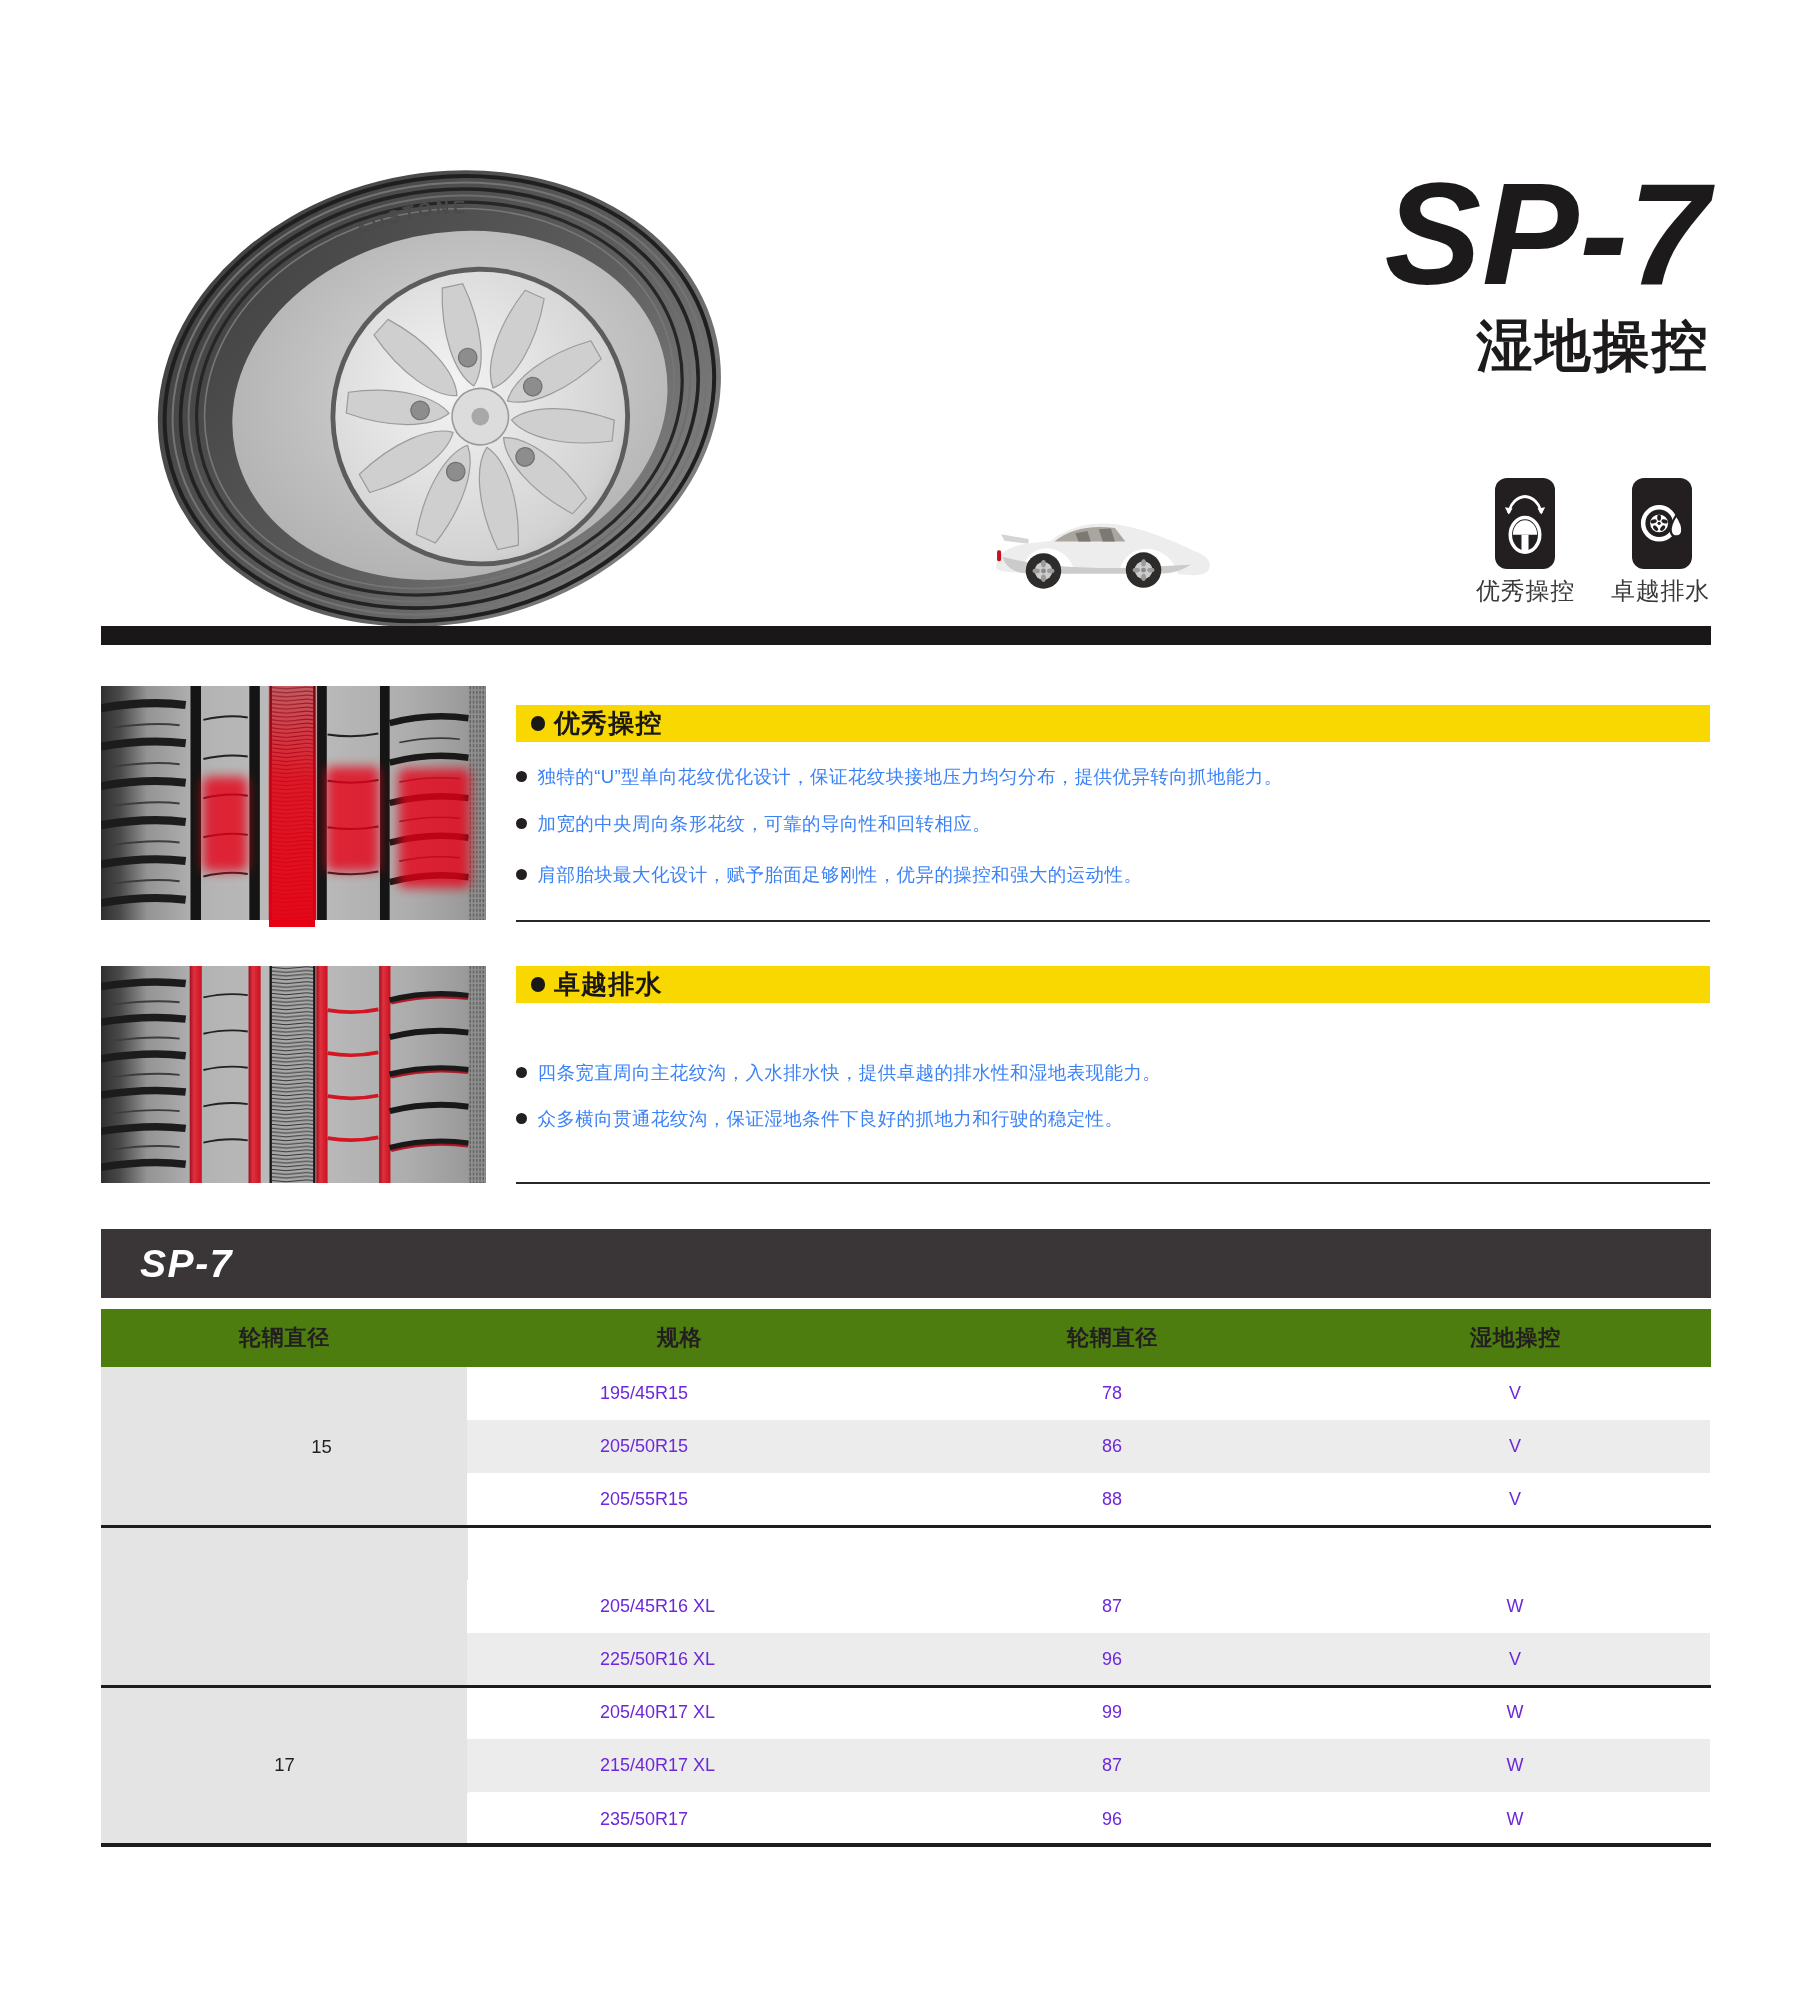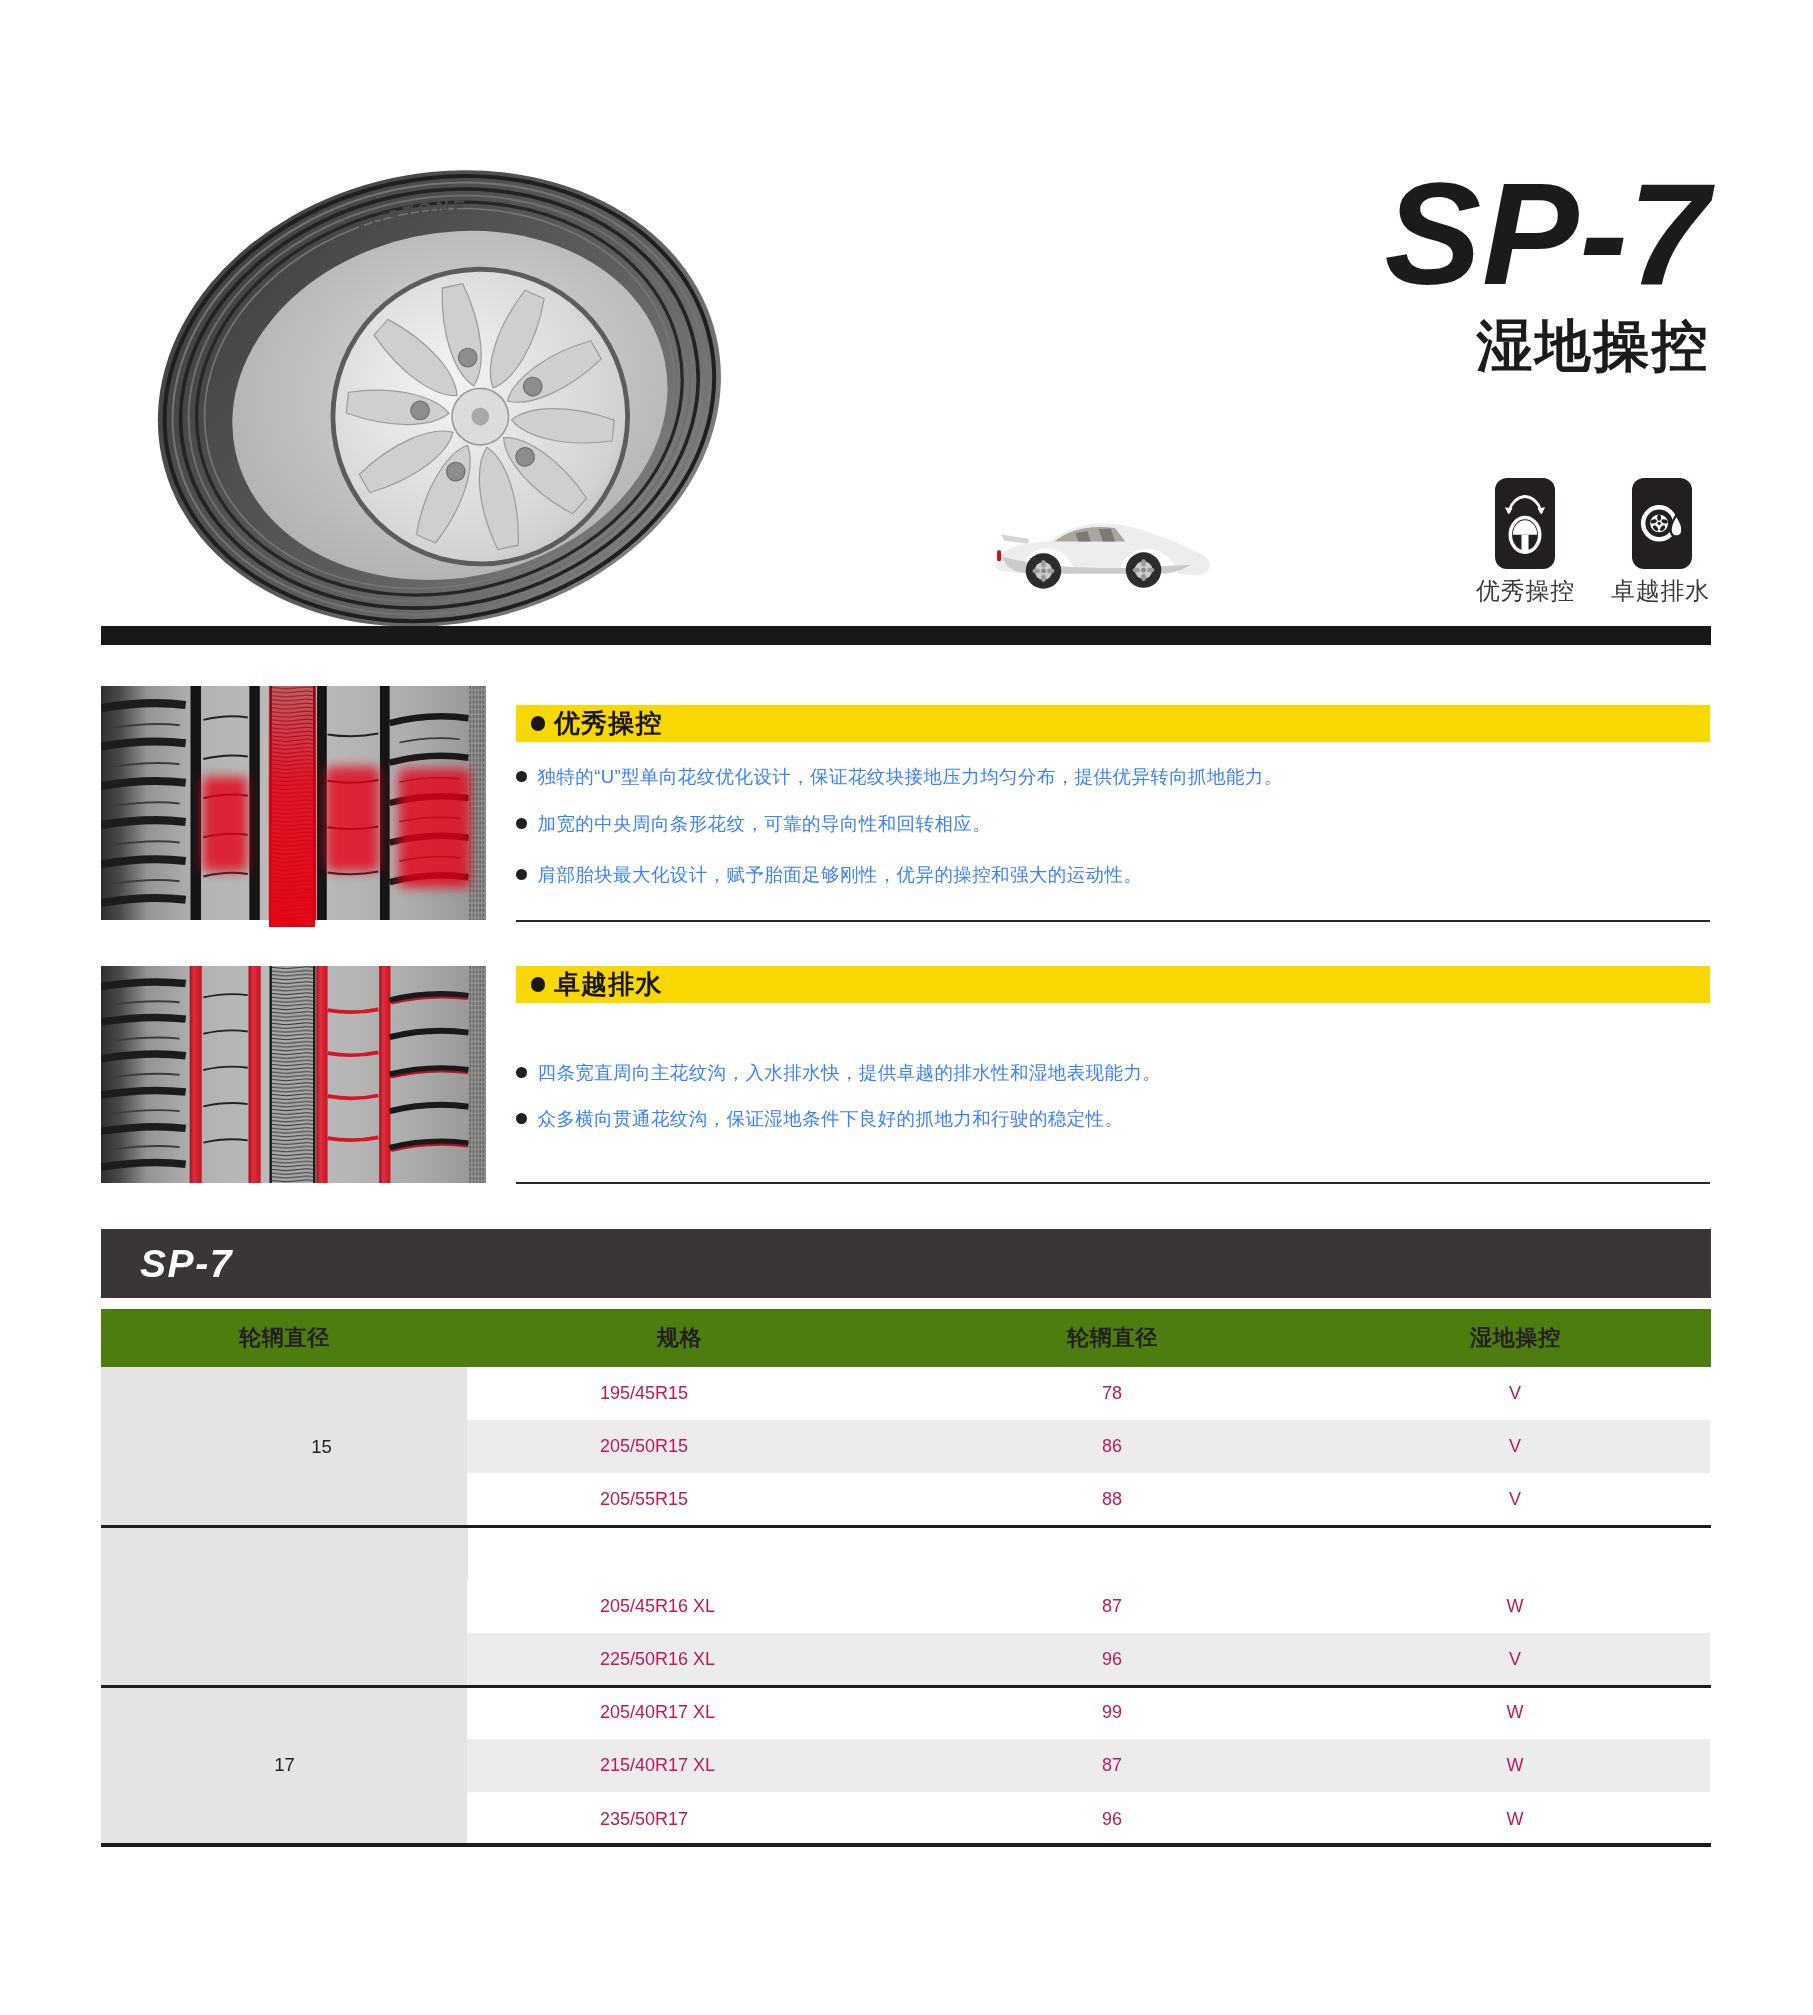--- a/index.html
+++ b/index.html
@@ -55,21 +55,21 @@
     position:absolute;top:0;height:58px;line-height:58px;text-align:center;
     font-size:22px;font-weight:700;color:#231F20;letter-spacing:0.8px;
   }
   .th1{left:0;width:367px;} .th2{left:367px;width:423px;}
   .th3{left:790px;width:443px;} .th4{left:1225px;width:379px;}
   .rim-col{left:101px;top:1367px;width:367px;height:477px;background:#E4E4E4;}
   .rim-group{position:absolute;left:0;width:367px;display:flex;align-items:center;justify-content:center;
     font-size:18.5px;color:#231F20;}
   .trow{left:467px;width:1243px;height:53px;background:#ffffff;}
   .trow.alt{background:#ECECEC;}
-  .trow span{position:absolute;top:0;height:53px;line-height:53px;font-size:18px;color:#be185d;}
+  .trow span{position:absolute;top:0;height:53px;line-height:53px;font-size:18px;color:#6d28d9;}
   .c-spec{left:133px;} .c-load{left:524px;width:242px;text-align:center;}
   .c-speed{left:927px;width:242px;text-align:center;}
   .grp-rule{left:101px;width:1610px;height:2.8px;background:#1F1C1D;z-index:3;}
   .tbl-bottom{left:101px;top:1843px;width:1610px;height:4px;background:#1F1C1D;z-index:3;}
 </style>
 </head>
 <body>
 
 <svg class="abs" style="left:101px;top:157px;" width="709" height="469" viewBox="0 0 1760 1165">
   <defs>

